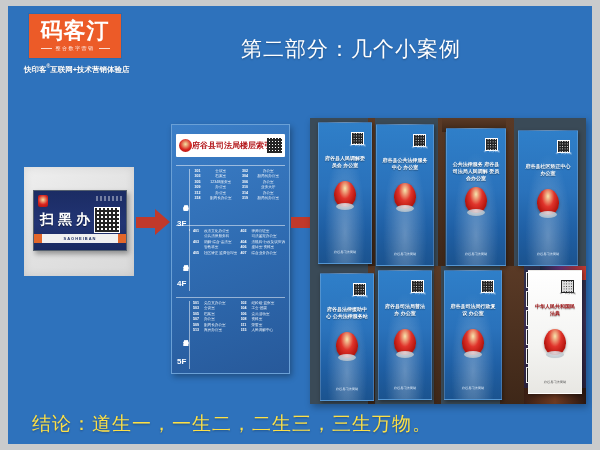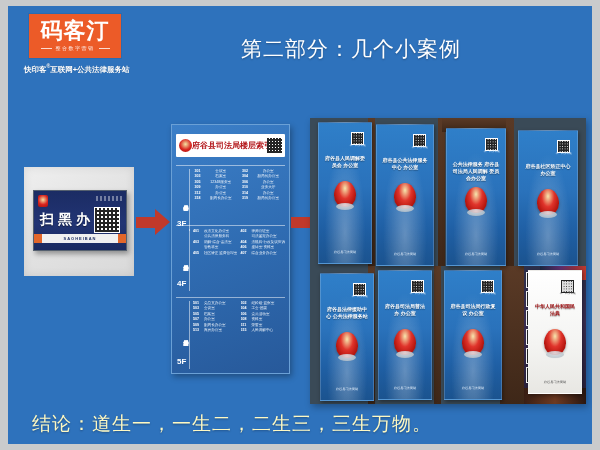--- a/index.html
+++ b/index.html
@@ -48,21 +48,21 @@
   }
   .title2{
     position:absolute;left:178px;top:72px;width:330px;text-align:center;
     color:#ffffff;font-size:19px;line-height:24px;letter-spacing:1px;
     text-shadow:0 1px 2px rgba(0,0,0,.28);
   }
 
   
   .conclusion{
     position:absolute;left:24px;top:405px;
-    color:#fef9c3;font-size:19px;line-height:26px;letter-spacing:1px;
+    color:#fde047;font-size:19px;line-height:26px;letter-spacing:1px;
     text-shadow:0 1px 2px rgba(0,0,0,.3);white-space:nowrap;
   }
 
   
   .photo1{
     position:absolute;left:16px;top:161px;width:110px;height:109px;
     background:linear-gradient(150deg,#efefef 0%,#e3e3e3 45%,#d9d9d9 100%);
     box-shadow:inset 0 0 10px rgba(0,0,0,.10);
   }
   .sign{
@@ -275,21 +275,21 @@
 <body>
 
 <div class="slide">
 
   <div class="logo-wrap">
     <div class="logo-box">
       <div class="logo-main">码客汀</div>
       <div class="logo-sub">整合数字营销</div>
     </div>
     <div class="logo-tag">
-      <span>快印客</span><sup>®</sup><span>互联网+公共法律服务站</span>
+      <span>快印客</span><sup>®</sup><span>互联网+技术营销体验店</span>
     </div>
   </div>
 
   <div class="title1">第二部分：几个小案例</div>
 
   <div class="photo1">
     <div class="sign">
       <div class="sign-emblem"></div>
       <div class="sign-corner"></div>
       <div class="sign-main">扫黑办</div>

